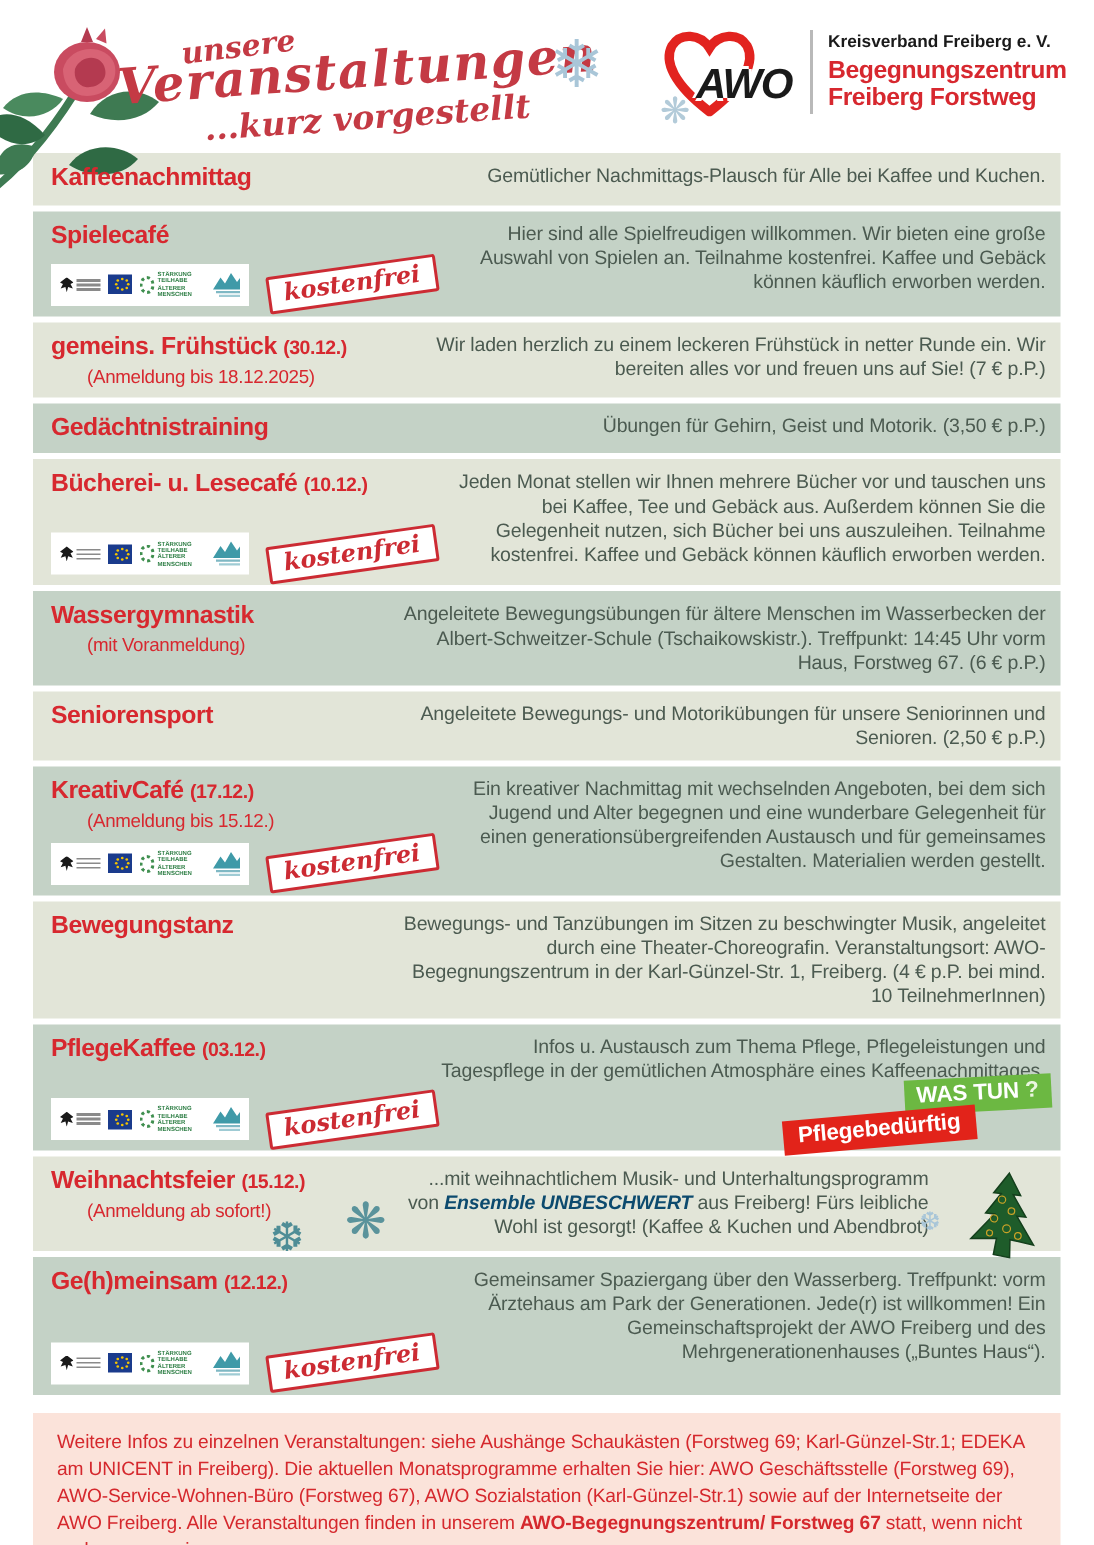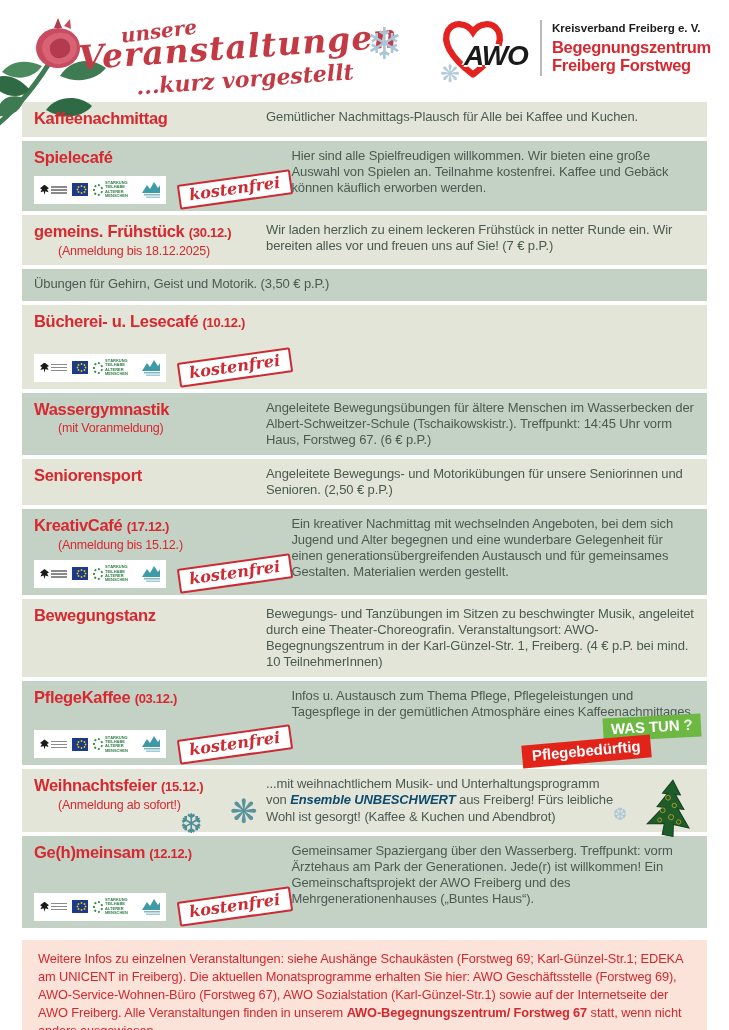--- a/index.html
+++ b/index.html
@@ -31,21 +31,21 @@
   .awo-org { line-height:1.1; }
   .awo-org-1 { font-size:11.5px; font-weight:bold; color:#1a1a1a; margin-bottom:3px; }
   .awo-org-2, .awo-org-3 { font-size:16.5px; font-weight:bold; color:#d7282f; letter-spacing:-0.3px; }
 
   
   .rows { margin:0 22px;border-radius:32px; }
   .row { display:flex; margin-bottom:4px; padding:7px 10px 7px 12px; }
   .row.light { background:#e2e5d8; }
   .row.dark  { background:#c4d2c6; }
   .col-left { flex:0 0 232px; display:flex; flex-direction:column; position:relative; }
-  .col-right { flex:1; font-size:13px; line-height:1.24; letter-spacing:-0.1px; color:#4b5a50; position:relative; }
+  .col-right { flex:1; font-size:13px; line-height:1.24; letter-spacing:-0.1px; color:#4b5a50; position:relative;text-align:right; }
   .title { color:#d7282f; font-weight:bold; font-size:16.5px; letter-spacing:-0.3px; line-height:1.2; }
   .date  { font-size:13px; }
   .note  { color:#d7282f; font-size:12.5px; margin-top:2px; letter-spacing:-0.2px;margin-left:24px; }
   .left-extras { margin-top:auto; display:flex; align-items:center; gap:12px; padding-top:8px; }
 
   
   .funding { background:#ffffff; display:inline-flex; align-items:center; gap:5px; padding:3px 6px; height:28px; }
   .flogo { display:inline-flex; align-items:center; gap:2px; }
   .eagle { width:9px; height:10px; background:#1a1a1a;
     clip-path:polygon(50% 0, 100% 35%, 78% 45%, 95% 75%, 60% 65%, 50% 100%, 40% 65%, 5% 75%, 22% 45%, 0 35%); }
@@ -197,20 +197,23 @@
 
     <section class="row light" style="min-height:48px">
       <div class="col-left">
         <h2 class="title"><span>gemeins. Frühstück</span> <span class="date">(30.12.)</span></h2>
         <div class="note">(Anmeldung bis 18.12.2025)</div>
       </div>
       <div class="col-right">Wir laden herzlich zu einem leckeren Frühstück in netter Runde ein. Wir bereiten alles vor und freuen uns auf Sie! (7 € p.P.)</div>
     </section>
 
     <section class="row dark" style="min-height:32px">
+      <div class="col-left">
+        <h2 class="title">Gedächtnistraining</h2>
+      </div>
       <div class="col-right">Übungen für Gehirn, Geist und Motorik. (3,50 € p.P.)</div>
     </section>
 
     <section class="row light" style="min-height:84px">
       <div class="col-left">
         <h2 class="title"><span>Bücherei- u. Lesecafé</span> <span class="date">(10.12.)</span></h2>
         <div class="left-extras">
           <span class="funding">
             <span class="flogo">
                 <span class="eagle"></span>
@@ -242,20 +245,21 @@
                   <b>MENSCHEN</b>
                 </span>
               </span>
             <svg width="22" height="18">
                 <use href="#mountain-shape"></use>
               </svg>
           </span>
           <span class="stamp">kostenfrei</span>
         </div>
       </div>
+      <div class="col-right">Jeden Monat stellen wir Ihnen mehrere Bücher vor und tauschen uns bei Kaffee, Tee und Gebäck aus. Außerdem können Sie die Gelegenheit nutzen, sich Bücher bei uns auszuleihen. Teilnahme kostenfrei. Kaffee und Gebäck können käuflich erworben werden.</div>
     </section>
 
     <section class="row dark" style="min-height:60px">
       <div class="col-left">
         <h2 class="title">Wassergymnastik</h2>
         <div class="note">(mit Voranmeldung)</div>
       </div>
       <div class="col-right">Angeleitete Bewegungsübungen für ältere Menschen im Wasserbecken der Albert-Schweitzer-Schule (Tschaikowskistr.). Treffpunkt: 14:45 Uhr vorm Haus, Forstweg 67. (6 € p.P.)</div>
     </section>
 

